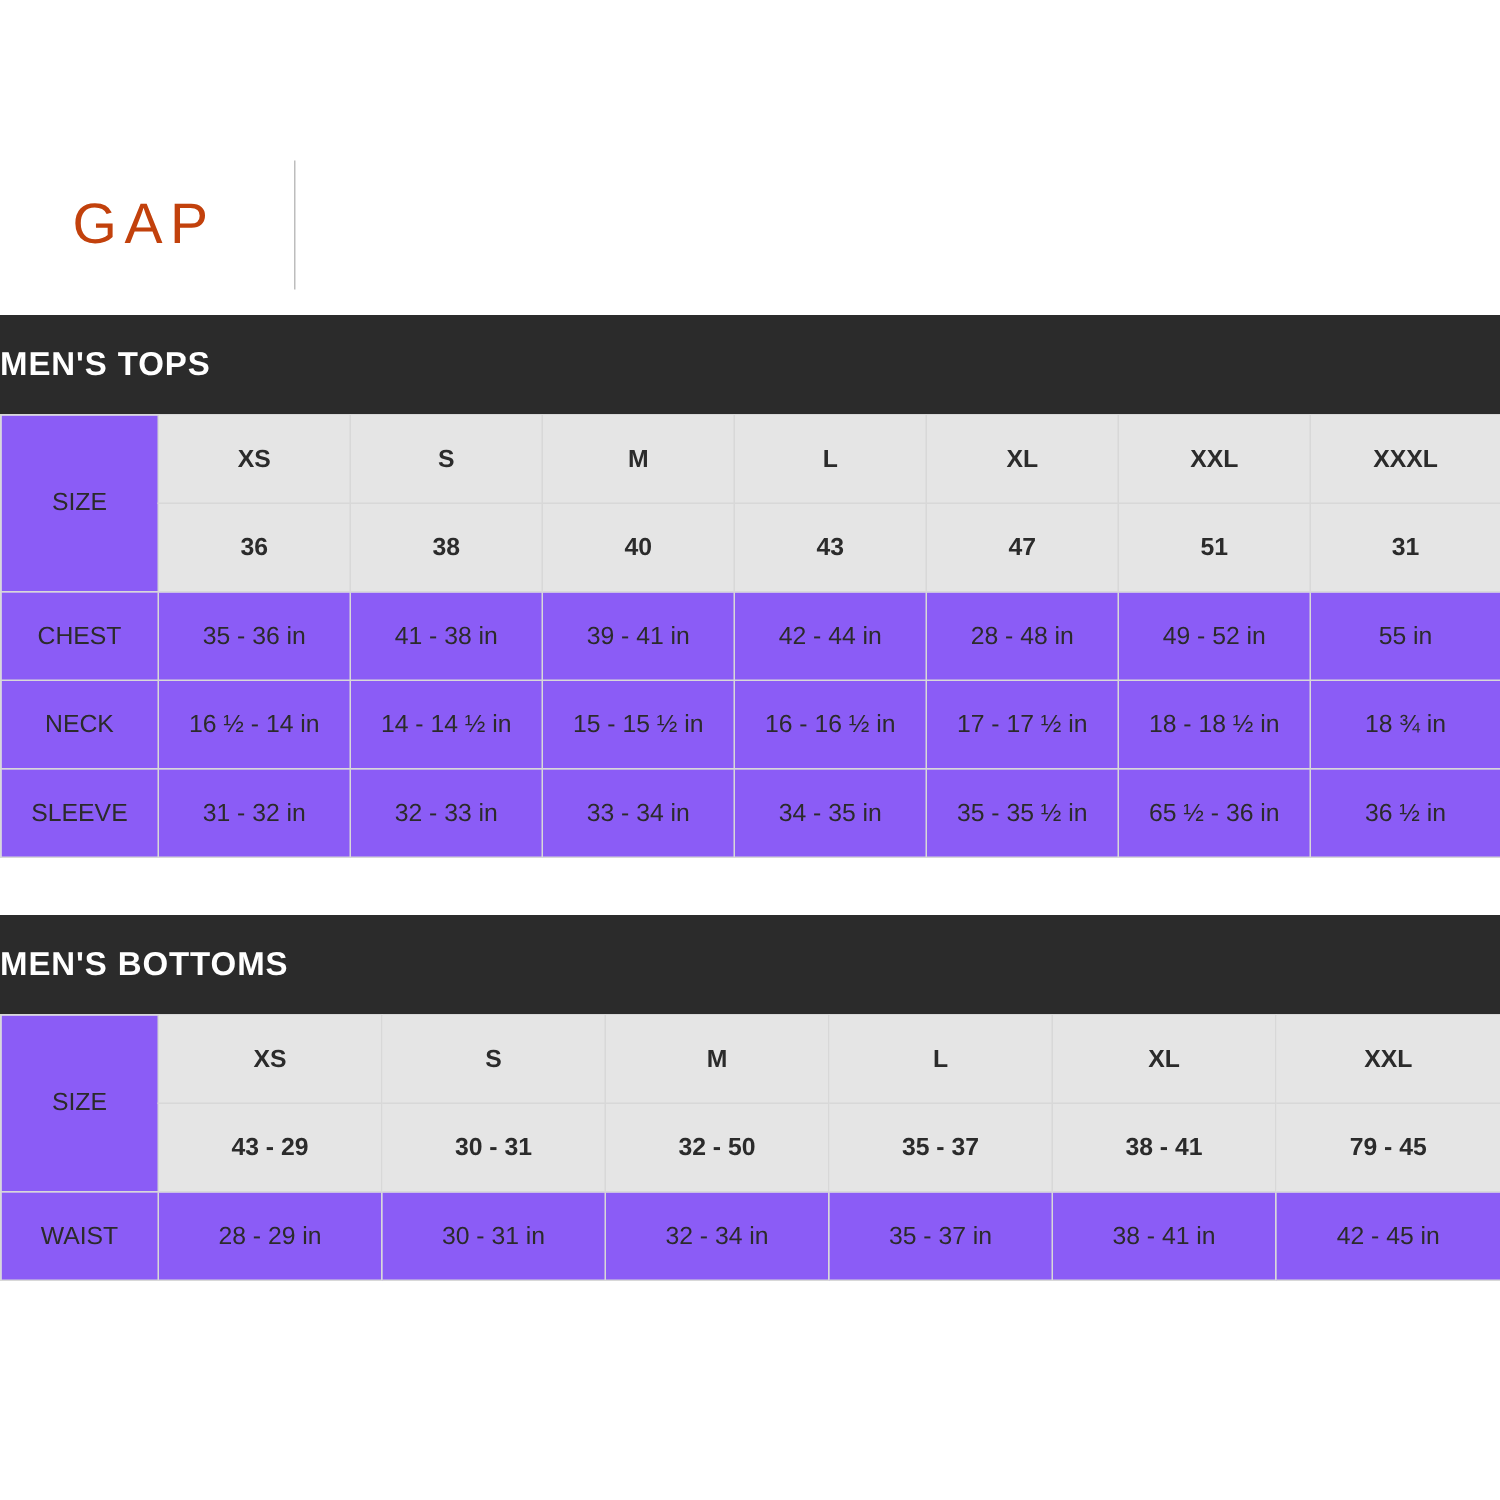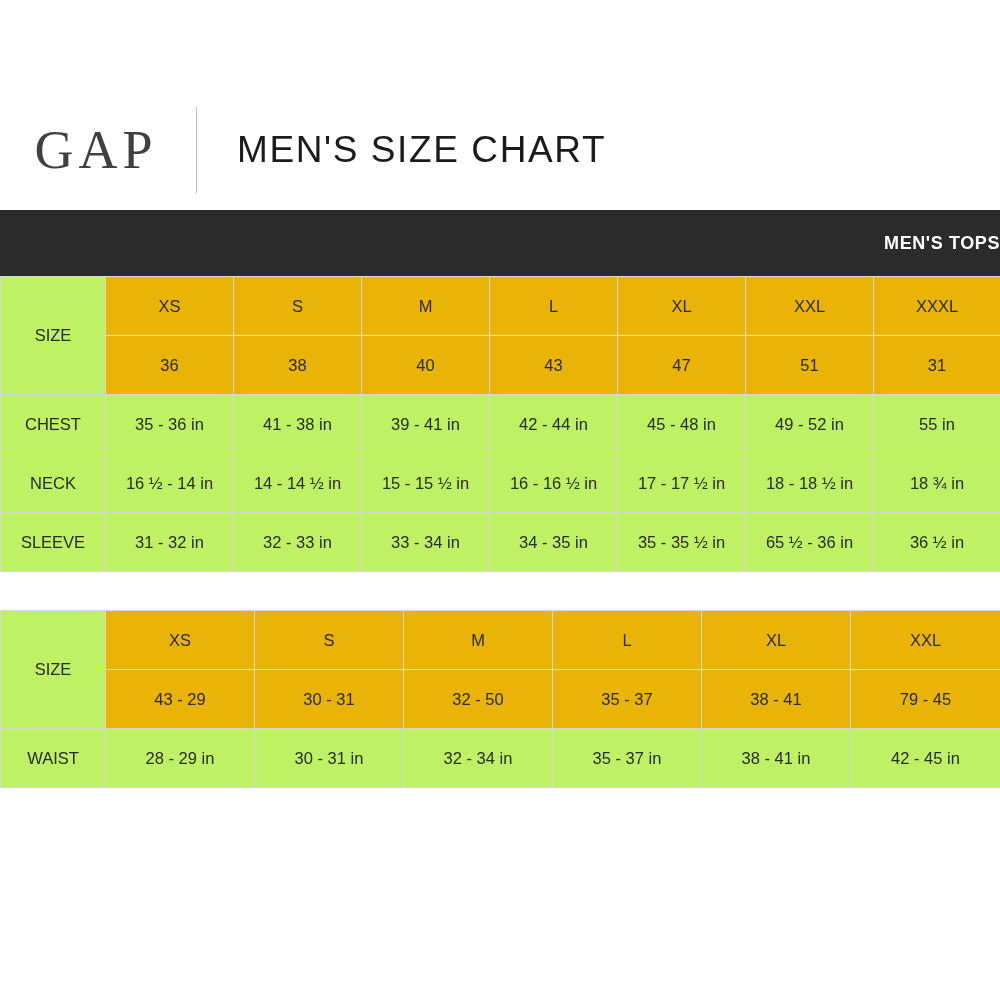--- a/index.html
+++ b/index.html
@@ -25,25 +25,25 @@
   .header {
     display: flex;
     align-items: center;
     height: 120px;
     padding: 90px 0 0 22px;
     box-sizing: content-box;
   }
   .brand {
     width: 140px;
     text-align: center;
-    font-family: Liberation Serif, serif;
-    font-size: 54px;
+    font-family: Liberation Sans, sans-serif;
+    font-size: 38px;
     letter-spacing: 5px;
     line-height: 1;
-    color: #404040;
+    color: #c2410c;
     padding-left: 4px;
   }
   .brand-divider {
     width: 1px;
     height: 86px;
     background: #bdbdbd;
     margin: 0 40px 0 30px;
   }
   .page-title {
     font-size: 37px;
@@ -52,64 +52,64 @@
     font-weight: 400;
   }
 
   
   .table-block {
     margin: 0 0 0 0;
   }
   .band {
     background: #2b2b2b;
     color: #ffffff;
-    text-align: right;
-    font-size: 18px;
+    text-align: left;
+    font-size: 22px;
     font-weight: bold;
     letter-spacing: 0.6px;
     height: 66px;
     line-height: 66px;
   }
   table.size {
     width: 100%;
     border-collapse: collapse;
     table-layout: fixed;
   }
   table.size td {
     border: 1px solid #d8d8d8;
     text-align: center;
     font-size: 16.5px;
     color: #2b2b2b;
     height: 58px;
     padding: 0 2px;
-    background: #bef264;
+    background: #8b5cf6;
   }
   table.size td.head {
-    background: #eab308;
+    background: #e5e5e5;
+    font-weight: bold;
   }
   td.label {
     background: #ffffff;
     font-size: 16.5px;
     color: #2b2b2b;
   }
   td.sizelabel {
     background: #efefef;
   }
 
   .gap-between { height: 38px; }
 </style>
 </head>
 <body>
 
 <div class="page">
 
   <div class="header">
     <div class="brand">GAP</div>
     <div class="brand-divider"></div>
-    <div class="page-title">MEN'S SIZE CHART</div>
   </div>
 
   <div class="table-block">
     <div class="band">MEN'S TOPS</div>
     <table class="size">
       <colgroup>
         <col style="width:105px">
         <col style="width:128px">
         <col style="width:128px">
         <col style="width:128px">
@@ -137,21 +137,21 @@
           <td class="head">47</td>
           <td class="head">51</td>
           <td class="head">31</td>
         </tr>
         <tr>
           <td class="label">CHEST</td>
           <td>35 - 36 in</td>
           <td>41 - 38 in</td>
           <td>39 - 41 in</td>
           <td>42 - 44 in</td>
-          <td>45 - 48 in</td>
+          <td>28 - 48 in</td>
           <td>49 - 52 in</td>
           <td>55 in</td>
         </tr>
         <tr>
           <td class="label">NECK</td>
           <td>16 ½ - 14 in</td>
           <td>14 - 14 ½ in</td>
           <td>15 - 15 ½ in</td>
           <td>16 - 16 ½ in</td>
           <td>17 - 17 ½ in</td>
@@ -168,20 +168,21 @@
           <td>65 ½ - 36 in</td>
           <td>36 ½ in</td>
         </tr>
       </tbody>
     </table>
   </div>
 
   <div class="gap-between"></div>
 
   <div class="table-block">
+    <div class="band">MEN'S BOTTOMS</div>
     <table class="size">
       <colgroup>
         <col style="width:105px">
         <col style="width:149px">
         <col style="width:149px">
         <col style="width:149px">
         <col style="width:149px">
         <col style="width:149px">
         <col style="width:150px">
       </colgroup>

